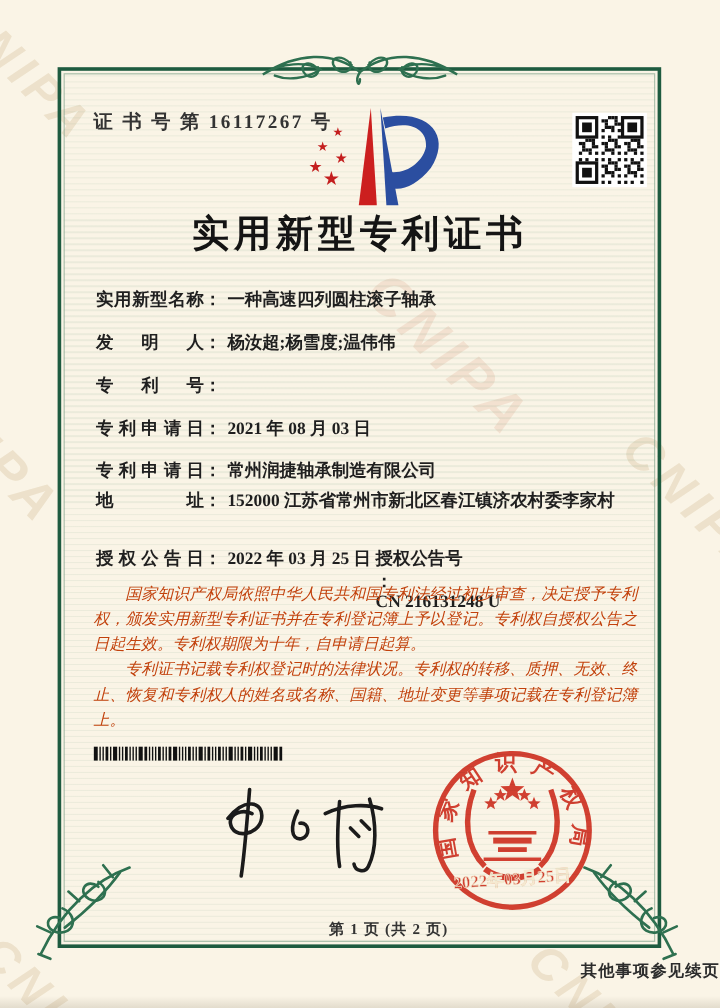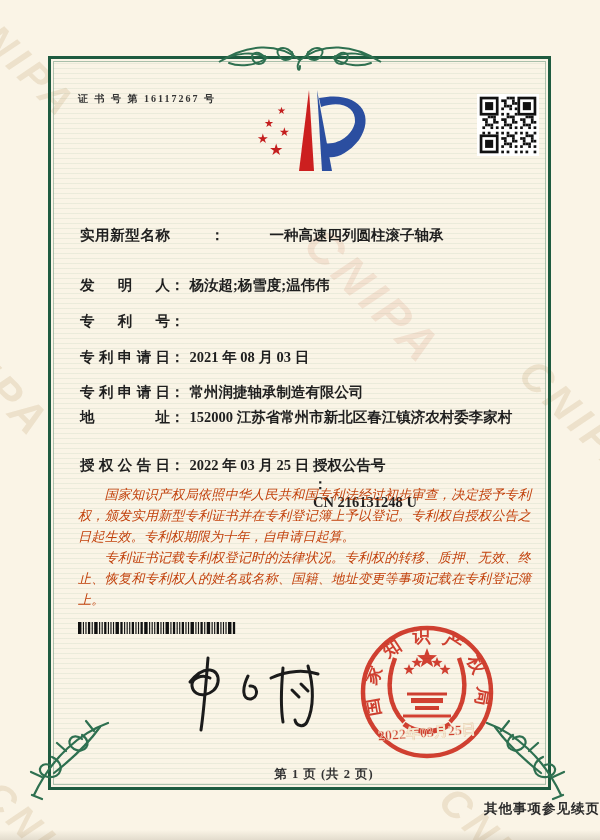--- a/index.html
+++ b/index.html
@@ -35,21 +35,21 @@
     border:1px solid rgba(125,162,138,0.6);
     background:
       repeating-linear-gradient(0deg,
         rgba(82,140,105,0.09) 0px, rgba(82,140,105,0.09) 1px,
         transparent 1px, transparent 5px);
   }
 
   
   .cert-no{
     position:absolute;left:78px;top:92px;
-    font-size:10px;letter-spacing:2px;font-weight:600;color:#333;
+    font-size:16px;letter-spacing:2px;font-weight:600;color:#333;
   }
   .logo-stars span{position:absolute;color:#c41e1e;line-height:1;}
   .qr{position:absolute;left:477px;top:94px;width:62px;height:62px;background:#fff;}
   .title{
     position:absolute;left:0;top:174px;width:100%;
     text-align:center;font-size:31px;font-weight:700;
     letter-spacing:4px;color:#141414;
   }
 
   
@@ -270,23 +270,24 @@
       <rect x="5.391304347826087" y="5.391304347826087" width="13.478260869565217" height="13.478260869565217" fill="#fff"></rect>
       <rect x="8.08695652173913" y="8.08695652173913" width="8.08695652173913" height="8.08695652173913" fill="#111"></rect>
       <rect x="40.434782608695656" y="2.6956521739130435" width="18.869565217391305" height="18.869565217391305" fill="#111"></rect>
       <rect x="43.130434782608695" y="5.391304347826087" width="13.478260869565217" height="13.478260869565217" fill="#fff"></rect>
       <rect x="45.82608695652174" y="8.08695652173913" width="8.08695652173913" height="8.08695652173913" fill="#111"></rect>
       <rect x="2.6956521739130435" y="40.434782608695656" width="18.869565217391305" height="18.869565217391305" fill="#111"></rect>
       <rect x="5.391304347826087" y="43.130434782608695" width="13.478260869565217" height="13.478260869565217" fill="#fff"></rect>
       <rect x="8.08695652173913" y="45.82608695652174" width="8.08695652173913" height="8.08695652173913" fill="#111"></rect>
     </svg>
 
+  <div class="title">实用新型专利证书</div>
 
   <div class="fields">
-    <div class="frow" style="top:226px;gap:40px;">
+    <div class="frow" style="top:240px;">
       <span class="flabel">实用新型名称</span>
         <span class="fcolon">：</span>
       <span class="fvalue">一种高速四列圆柱滚子轴承</span>
     </div>
     <div class="frow" style="top:276px;">
       <span class="flabel">发明人</span>
         <span class="fcolon">：</span>
       <span class="fvalue">杨汝超;杨雪度;温伟伟</span>
     </div>
     <div class="frow" style="top:312px;">

